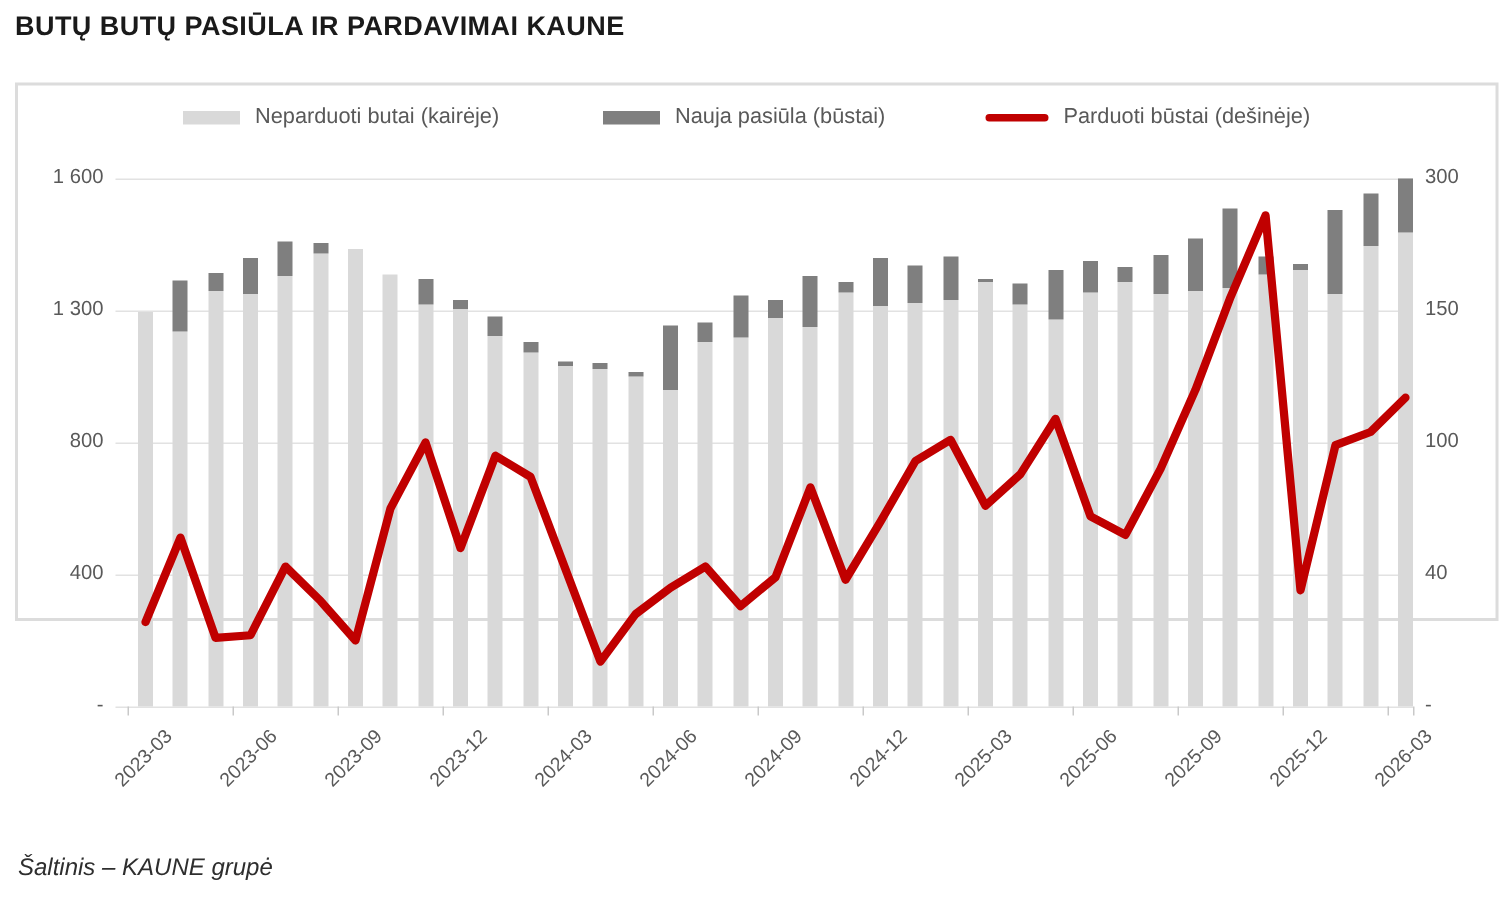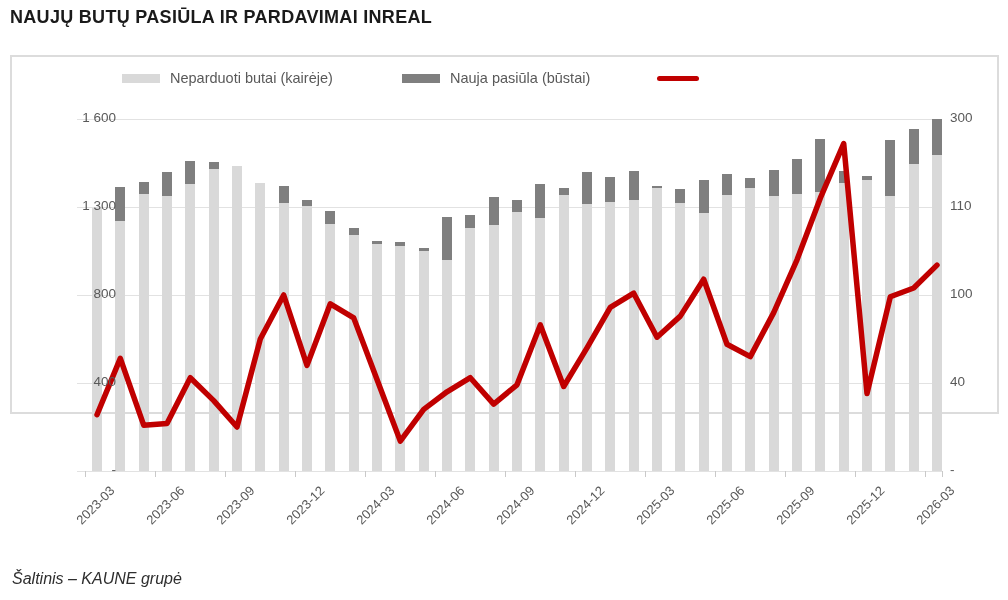--- a/index.html
+++ b/index.html
@@ -16,48 +16,49 @@
     border:2px solid #dcdcdc;box-sizing:border-box;background:#fff;
   }
   .legend-item{position:absolute;top:12px;height:18px;display:flex;align-items:center;gap:10px;}
   .legend-label{font-size:14.5px;color:#595959;white-space:nowrap;}
   .sw-bar{width:38px;height:9px;}
   .sw-line{width:42px;height:5px;border-radius:3px;}
   .plot{position:absolute;left:65px;top:62px;width:865px;height:352px;}
   .gridline{position:absolute;left:0;right:0;height:1px;background:#e2e2e2;}
   .bar{position:absolute;bottom:0;width:10px;}
   .bar-seg{position:absolute;left:0;width:10px;}
-  .yl{position:absolute;width:57px;text-align:right;font-size:13.5px;color:#595959;margin-left:47px;}
+  .yl{position:absolute;width:57px;text-align:right;font-size:13.5px;color:#595959;}
   .yr{position:absolute;left:938px;width:50px;text-align:left;font-size:13.5px;color:#595959;}
   .xtick{position:absolute;width:1px;height:6px;background:#c9c9c9;top:414px;}
   .xl{
     position:absolute;width:80px;text-align:right;font-size:13px;color:#595959;
     transform:rotate(-45deg);transform-origin:100% 0;white-space:nowrap;
   }
   .line-svg{position:absolute;left:0;top:0;overflow:visible;}
   .source-note{
     position:absolute;left:12px;top:570px;font-size:16px;font-style:italic;color:#2e2e2e;
   }
 </style>
 </head>
 <body>
 
-<div class="page-title">NAUJŲ BUTŲ PASIŪLA IR PARDAVIMAI INREAL</div>
+<div class="page-title">BUTŲ BUTŲ PASIŪLA IR PARDAVIMAI KAUNE</div>
 
 <div class="chart-box">
   <div class="legend-item" style="left:110px">
     <div class="sw-bar" id="sw0" style="background: rgb(217, 217, 217);"></div>
     <div class="legend-label">Neparduoti butai (kairėje)</div>
   </div>
   <div class="legend-item" style="left:390px">
     <div class="sw-bar" id="sw1" style="background: rgb(127, 127, 127);"></div>
     <div class="legend-label">Nauja pasiūla (būstai)</div>
   </div>
   <div class="legend-item" style="left:645px">
     <div class="sw-line" id="sw2" style="background: rgb(192, 0, 0);"></div>
+    <div class="legend-label">Parduoti būstai (dešinėje)</div>
   </div>
 
   <div class="plot" id="plot">
       <div class="gridline" style="top: 352px; background: rgb(226, 226, 226);"></div>
       <div class="gridline" style="top: 264px; background: rgb(226, 226, 226);"></div>
       <div class="gridline" style="top: 176px; background: rgb(226, 226, 226);"></div>
       <div class="gridline" style="top: 88px; background: rgb(226, 226, 226);"></div>
       <div class="gridline" style="top: 0px; background: rgb(226, 226, 226);"></div>
       <div class="bar" style="left: 15px; height: 352px;">
         <div class="bar-seg" style="bottom: 0px; height: 262.9px; background: rgb(217, 217, 217);"></div>
@@ -212,21 +213,21 @@
       <div class="yl" style="top: 405px; left: 0px;">-</div>
       <div class="yl" style="top: 317px; left: 0px;">400</div>
       <div class="yl" style="top: 229px; left: 0px;">800</div>
       <div class="yl" style="top: 141px; left: 0px;">1 300</div>
       <div class="yl" style="top: 53px; left: 0px;">1 600</div>
     </div>
   <div id="yright">
       <div class="yr" style="top: 405px;">-</div>
       <div class="yr" style="top: 317px;">40</div>
       <div class="yr" style="top: 229px;">100</div>
-      <div class="yr" style="top: 141px;">110</div>
+      <div class="yr" style="top: 141px;">150</div>
       <div class="yr" style="top: 53px;">300</div>
     </div>
   <div id="xaxis">
       <div class="xtick" style="left: 73.33px;"></div>
       <div class="xtick" style="left: 143.33px;"></div>
       <div class="xtick" style="left: 213.33px;"></div>
       <div class="xtick" style="left: 283.33px;"></div>
       <div class="xtick" style="left: 353.33px;"></div>
       <div class="xtick" style="left: 423.33px;"></div>
       <div class="xtick" style="left: 493.33px;"></div>

